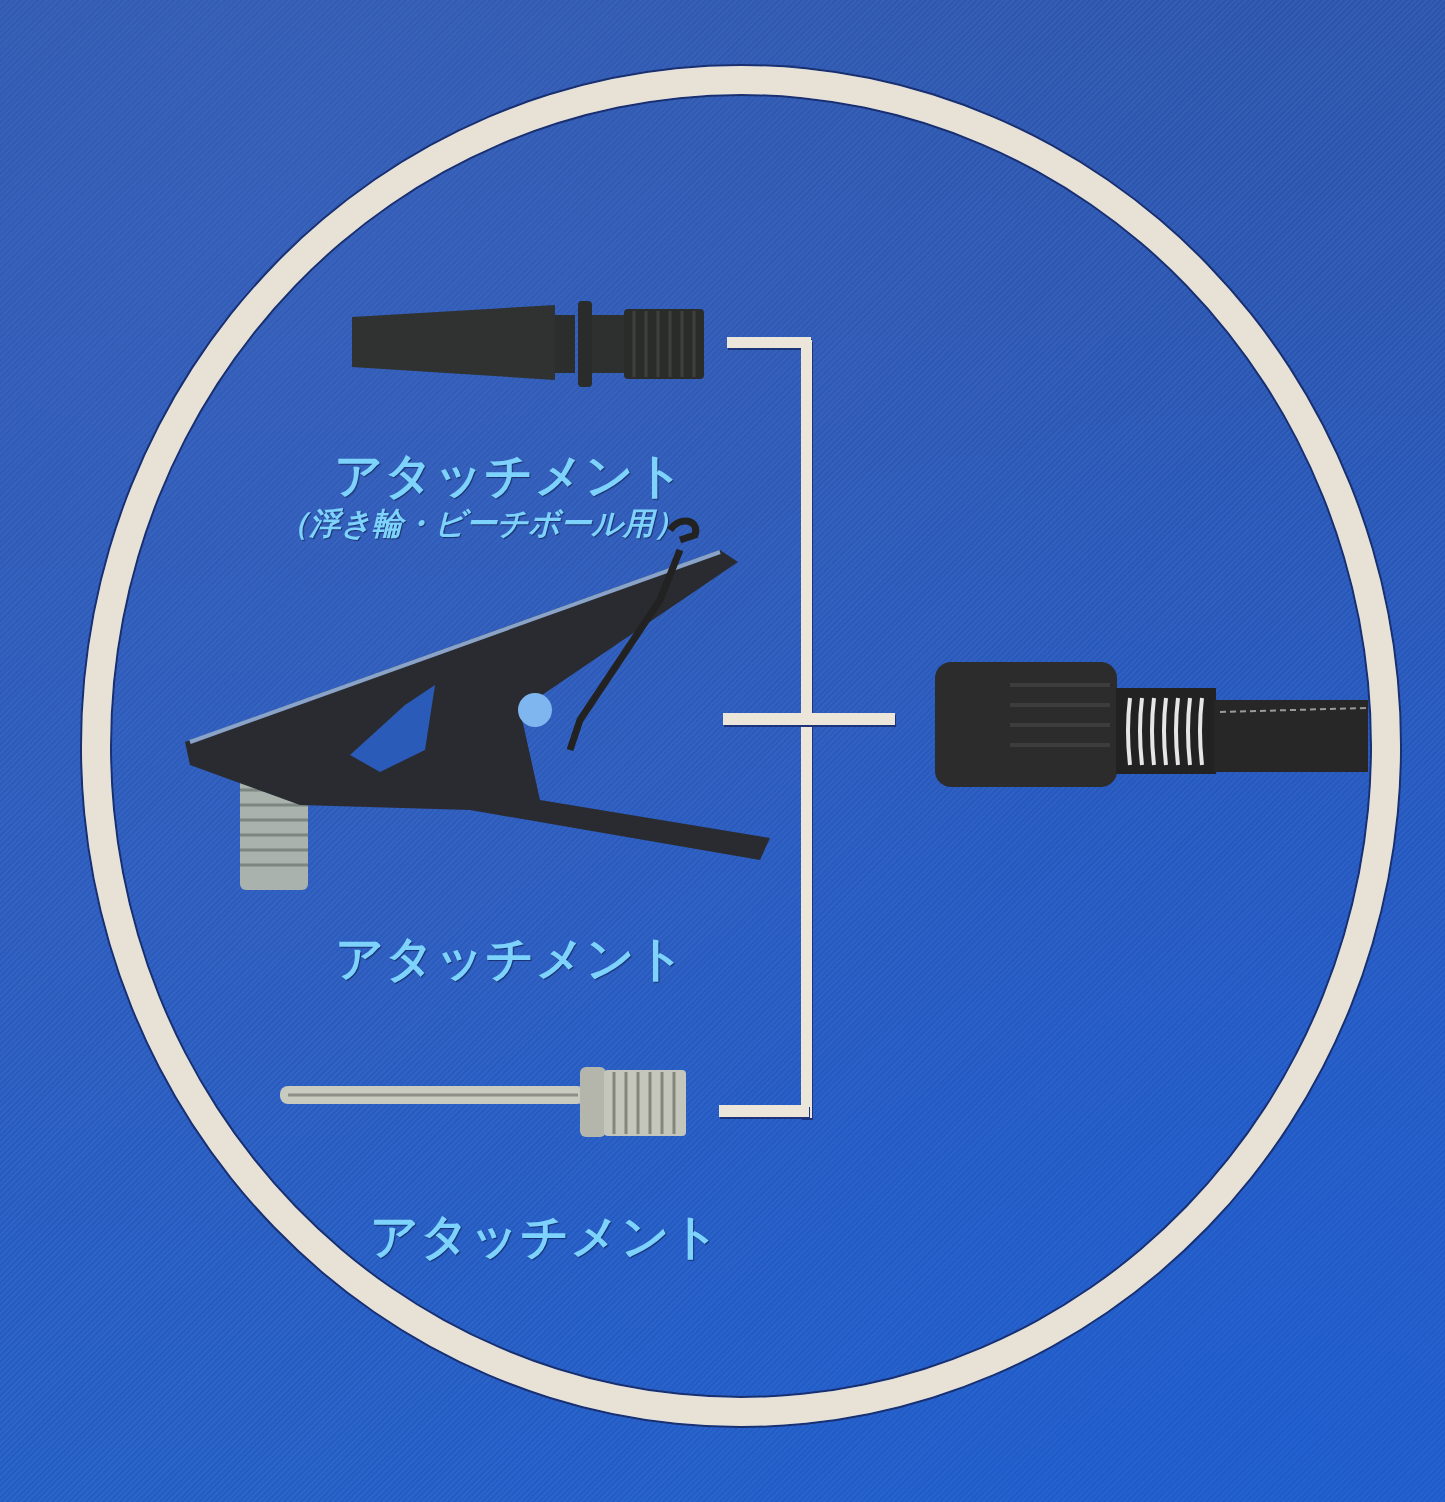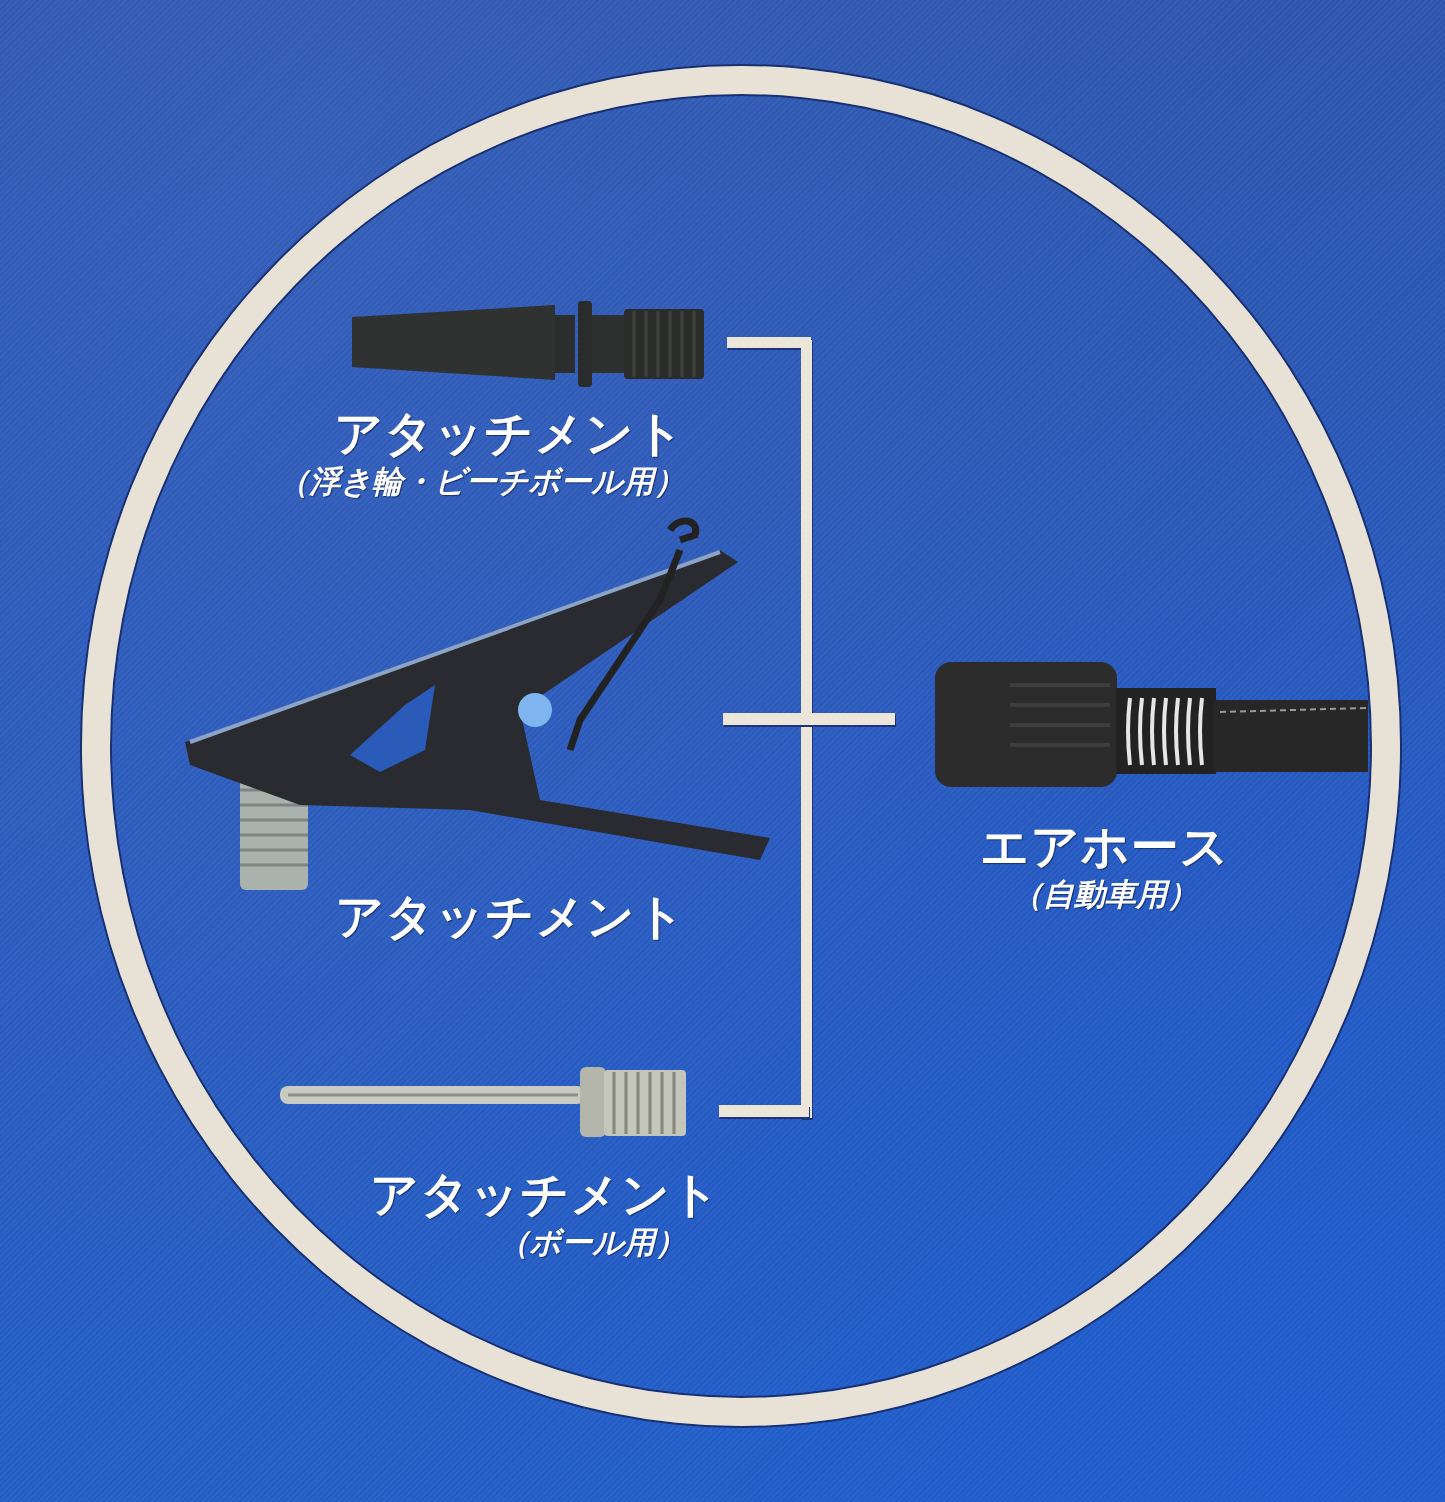--- a/index.html
+++ b/index.html
@@ -14,22 +14,22 @@
     font-family: "DejaVu Sans", sans-serif;
   }
   .stage { position: absolute; inset: 0; }
   .ring {
     position: absolute; left: 82px; top: 66px; width: 1318px; height: 1360px;
     border-radius: 50%; box-sizing: border-box;
     border: 28px solid #e8e2d6;
     box-shadow: 0 0 0 2px #1a2f6e, inset 0 0 0 2px #1a2f6e;
   }
   .bline { position: absolute; background: #ece6da; box-shadow: 1px 2px 0 #1d347a; }
-  .label { position: absolute; color: #ffffff; text-align: right; white-space: nowrap;
-    text-shadow: 1px 1px 1px rgba(10,20,60,0.6); }
+  .label { position: absolute; color: #7dd3fc; text-align: right; white-space: nowrap;
+    text-shadow: 1px 1px 1px rgba(10,20,60,0.6); margin-top: 42px; }
   .label .main { display: block; font-size: 48px; font-weight: bold; letter-spacing: 1px; line-height: 56px; }
   .label .sub { display: block; font-size: 31px; font-weight: bold; line-height: 40px; font-style: italic; }
   .label.center { text-align: center; }
   svg.obj { position: absolute; overflow: visible; }
 </style>
 </head>
 <body>
 
 <div class="stage">
 
@@ -94,21 +94,20 @@
         <line x1="348" y1="10" x2="348" y2="72"></line>
       <line x1="360" y1="10" x2="360" y2="72"></line>
         <line x1="372" y1="10" x2="372" y2="72"></line>
       <line x1="384" y1="10" x2="384" y2="72"></line>
         <line x1="396" y1="10" x2="396" y2="72"></line>
     </g>
   </svg>
 
   <div class="label" style="left:370px;top:1166px;width:316px;">
     <span class="main">アタッチメント</span>
-    <span class="sub">（ボール用）</span>
   </div>
 
   <svg class="obj" style="left:930px;top:650px;" width="440" height="140" viewBox="0 0 440 140">
     <rect x="5" y="12" width="182" height="125" rx="16" fill="#2c2c2c"></rect>
     <g stroke="#3d3d3d" stroke-width="4">
       <line x1="80" y1="35" x2="180" y2="35"></line>
         <line x1="80" y1="55" x2="180" y2="55"></line>
       <line x1="80" y1="75" x2="180" y2="75"></line>
         <line x1="80" y1="95" x2="180" y2="95"></line>
     </g>
@@ -119,18 +118,14 @@
       <path d="M224 48 Q220 80 224 115"></path>
         <path d="M236 48 Q232 80 236 115"></path>
       <path d="M248 48 Q244 80 248 115"></path>
         <path d="M260 48 Q256 80 260 115"></path>
       <path d="M272 48 Q268 80 272 115"></path>
     </g>
     <rect x="284" y="50" width="154" height="72" fill="#272727"></rect>
     <line x1="290" y1="62" x2="436" y2="58" stroke="#9a9a9a" stroke-width="2" stroke-dasharray="6 4"></line>
   </svg>
 
-  <div class="label center" style="left:960px;top:818px;width:290px;">
-    <span class="main">エアホース</span>
-    <span class="sub">（自動車用）</span>
-  </div>
 
 </div>
 
 </body></html>

